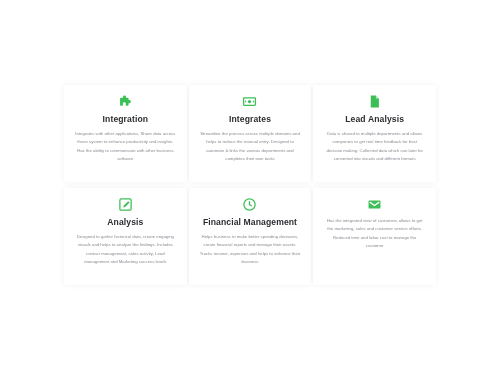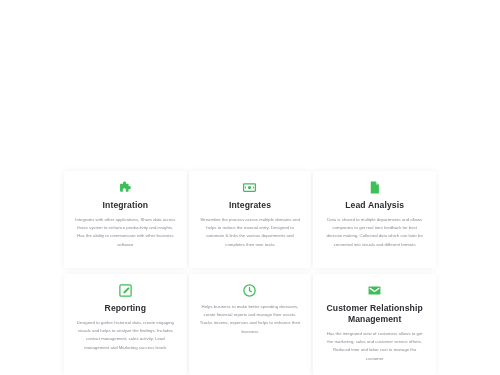--- a/index.html
+++ b/index.html
@@ -21,21 +21,21 @@
     box-sizing: border-box;
   }
   .features-section {
     position: absolute;
     left: 0;
     top: 0;
     width: 500px;
     height: 375px;
     background: #ffffff;
     display: flex;
-    align-items: flex-end;
+    align-items: flex-start;
     justify-content: center;
     padding-top: 85px;
     box-sizing: border-box;
   }
   .grid {
     width: 372px;
     display: grid;
     grid-template-columns: repeat(3, 1fr);
     grid-auto-rows: min-content;
     column-gap: 2px;
@@ -123,40 +123,40 @@
         <p class="card-text">Data is shared to multiple departments and allows companies to get real time feedback for best decision making. Collected data which can later be converted into visuals and different formats</p>
       </div>
 
       <div class="card row-2">
         <span class="card-icon">
           <svg width="15" height="15" viewBox="0 0 24 24" fill="none" stroke="currentColor" stroke-width="2" aria-hidden="true">
             <rect x="3" y="3" width="18" height="18" rx="2"></rect>
             <path d="M16.4 6.6l-7.1 7.1-.9 3 3-.9 7.1-7.1z" fill="currentColor" stroke="none"></path>
           </svg>
         </span>
-        <h3 class="card-title">Reporting</h3>
+        <h3 class="card-title">Analysis</h3>
         <p class="card-text">Designed to gather historical data, create engaging visuals and helps to analyze the findings. Includes contact management, sales activity, Lead management and Marketing success levels</p>
       </div>
 
       <div class="card row-2">
         <span class="card-icon">
           <svg width="15" height="15" viewBox="0 0 24 24" fill="none" stroke="currentColor" stroke-width="2" aria-hidden="true">
             <circle cx="12" cy="12" r="9"></circle>
             <path d="M12 7.2v5l3 1.8" stroke-linecap="round"></path>
           </svg>
         </span>
+        <h3 class="card-title">Financial Management</h3>
         <p class="card-text">Helps business to make better spending decisions, create financial reports and manage their assets. Tracks income, expenses and helps to enhance their business</p>
       </div>
 
       <div class="card row-2">
         <span class="card-icon">
           <svg width="15" height="15" viewBox="0 0 24 24" fill="currentColor" aria-hidden="true">
             <rect x="2.5" y="5.5" width="19" height="13" rx="1.4"></rect>
             <path d="M5 8.6l7 5 7-5" fill="none" stroke="#ffffff" stroke-width="2" stroke-linecap="round" stroke-linejoin="round"></path>
           </svg>
         </span>
-        <h3 class="card-title">Customer Relationship Management</h3>
         <p class="card-text">Has the integrated view of customers allows to get the marketing, sales and customer service efforts. Reduced time and labor cost to manage the customer</p>
       </div>
 
     </div>
   </section>
 </div>
 
 </body></html>

